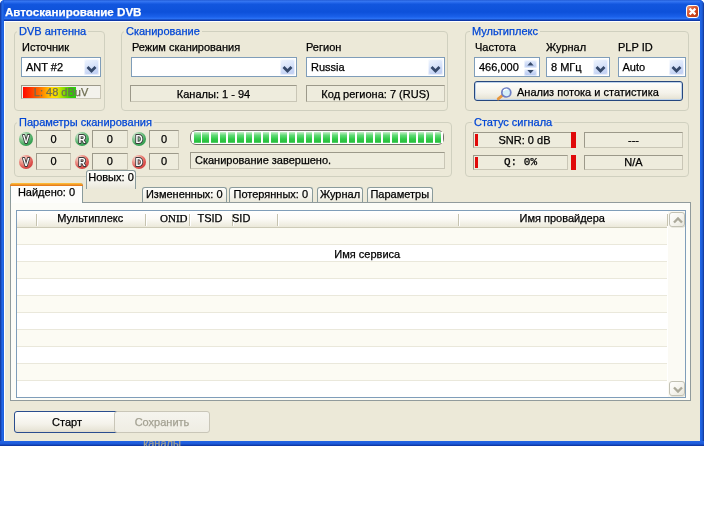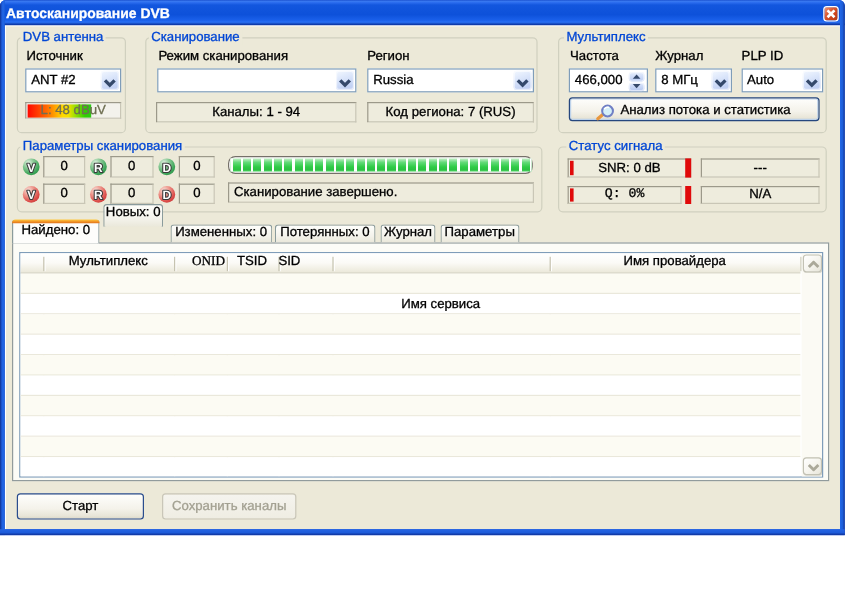--- a/index.html
+++ b/index.html
@@ -272,17 +272,17 @@
       </div>
       <div class="abs sbtn" style="left:1.5px; top:170px; width:15.5px; height:15.5px;">
         <svg width="10" height="7" viewBox="0 0 10 7" style="position:absolute;left:2.5px;top:4.5px;">
             <polyline points="1,1.5 5,5.5 9,1.5" fill="none" stroke="#ABA99A" stroke-width="2.4"></polyline>
           </svg>
       </div>
     </div>
   </div>
 
   <div class="pushbtn" style="left:14px; top:410.5px; width:106px; height:22px; border:1.4px solid #2A4D8E; line-height:20px;">Старт</div>
-  <div class="pushbtn" style="left:135px; top:410.5px; width:112px; height:22px; border:1px solid #C9C6B8; color:#A3A192; line-height:21px; background:linear-gradient(180deg,#F5F4EE,#EFEDE3);">Сохранить каналы</div>
+  <div class="pushbtn" style="left:114px; top:410.5px; width:96px; height:22px; border:1px solid #C9C6B8; color:#A3A192; line-height:21px; background:linear-gradient(180deg,#F5F4EE,#EFEDE3);">Сохранить каналы</div>
 </div>
 <style>
 .sbtn { border:1px solid #C2C1B4; border-radius:3px; background:linear-gradient(135deg,#FFFFFF 0%,#F6F5EF 50%,#E8E6DB 100%); box-shadow:0.5px 0.5px 0 #D8D6CA; }
 </style>
 
 </body></html>

